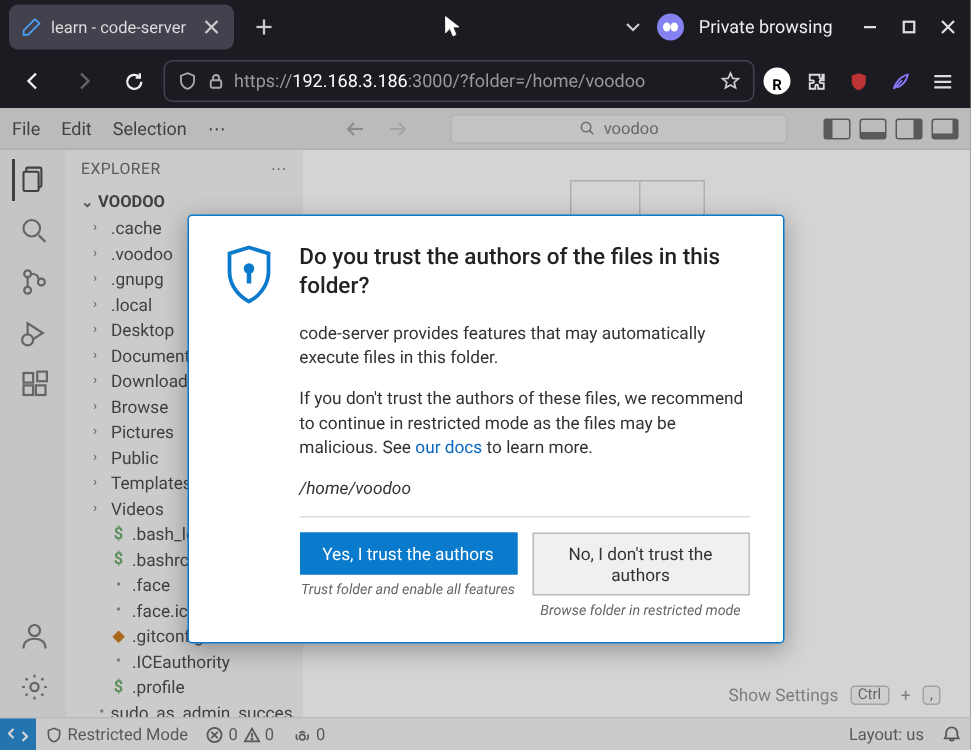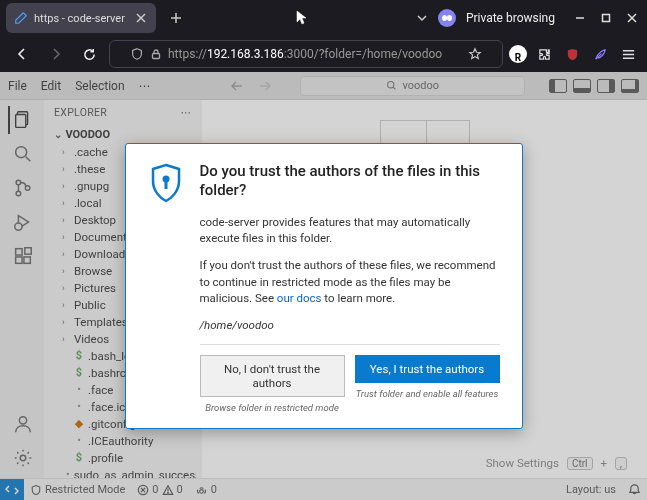--- a/index.html
+++ b/index.html
@@ -14,21 +14,21 @@
 .cursor-spot { flex: 1; display: flex; align-items: center; justify-content: center; }
 .tabbar-right { display: flex; align-items: center; gap: 10px; color: #ccc; }
 .pb-badge { background: #8583f1; border-radius: 50%; width: 18px; height: 18px; display: flex; align-items: center; justify-content: center; color: #fff; font-size: 10px; }
 .pb-label { font-size: 12px; color: #eee; }
 .win-ctrls { display: flex; gap: 8px; margin-left: 6px; }
 .win-btn { color: #ddd; padding: 2px 4px; cursor: pointer; }
 
 .browser-toolbar { height: 36px; background: #1c1b22; display: flex; align-items: center; padding: 0 8px; gap: 6px; }
 .nav-btn { color: #eee; padding: 4px 6px; cursor: pointer; }
 .nav-btn.disabled { color: #666; }
-.addressbar { flex: 1; background: #1c1b22; border: 1px solid #44434e; border-radius: 6px; height: 28px; display: flex; align-items: center; padding: 0 20px; gap: 6px; color: #ccc; font-size: 12px; }
+.addressbar { flex: 1; background: #1c1b22; border: 1px solid #44434e; border-radius: 6px; height: 28px; display: flex; align-items: center; padding: 0 8px; gap: 6px; color: #ccc; font-size: 12px; }
 .addr-icon { color: #aaa; }
 .addr-url { flex: 1; white-space: nowrap; overflow: hidden; }
 .addr-url .host { color: #fff; }
 .addr-url .rest { color: #999; }
 .tb-icon { color: #ddd; padding: 4px; cursor: pointer; width: 22px; text-align: center; }
 .tb-icon.red { color: #d44; }
 .tb-icon.circle { background: #fff; color: #000; border-radius: 50%; width: 18px; height: 18px; line-height: 18px; font-weight: bold; font-size: 10px; }
 
 
 .app { background: #fff; height: 428px; display: flex; flex-direction: column; position: relative; }
@@ -100,21 +100,21 @@
 </head>
 <body>
 
 <div class="browser-tabs">
   <div class="tab">
     <span class="tab-favicon">
       <svg width="14" height="14" viewBox="0 0 24 24" fill="none" stroke="#4aa3ff" stroke-width="2">
           <polyline points="16 3 21 8 8 21 3 21 3 16 16 3"></polyline>
         </svg>
     </span>
-    <span>https - code-server</span>
+    <span>learn - code-server</span>
     <span class="tab-close">
       <svg width="10" height="10" viewBox="0 0 10 10" stroke="#ccc" stroke-width="1.5">
           <line x1="1" y1="1" x2="9" y2="9"></line>
           <line x1="9" y1="1" x2="1" y2="9"></line>
         </svg>
     </span>
   </div>
   <span class="newtab">
     <svg width="12" height="12" viewBox="0 0 12 12" stroke="#ccc" stroke-width="1.5">
         <line x1="6" y1="1" x2="6" y2="11"></line>
@@ -319,21 +319,21 @@
             <span class="chev">⌄</span>
             <span>VOODOO</span>
           </div>
         <div class="tree-list" id="folder-list">
             <div class="tree-item">
               <span class="chev">›</span>
               <span>.cache</span>
             </div>
             <div class="tree-item">
               <span class="chev">›</span>
-              <span>.these</span>
+              <span>.voodoo</span>
             </div>
             <div class="tree-item">
               <span class="chev">›</span>
               <span>.gnupg</span>
             </div>
             <div class="tree-item">
               <span class="chev">›</span>
               <span>.local</span>
             </div>
             <div class="tree-item">
@@ -484,24 +484,24 @@
         </div>
         <div class="dlg-title">Do you trust the authors of the files in this folder?</div>
       </div>
       <div class="dlg-body">
         <p>code-server provides features that may automatically execute files in this folder.</p>
         <p><span>If you don't trust the authors of these files, we recommend to continue in restricted mode as the files may be malicious. See </span><a>our docs</a><span> to learn more.</span></p>
         <div class="dlg-path">/home/voodoo</div>
         <div class="dlg-sep"></div>
         <div class="dlg-buttons">
           <div class="dlg-btn-col">
+            <button class="dlg-btn primary">Yes, I trust the authors</button>
+            <span class="dlg-hint">Trust folder and enable all features</span>
+          </div>
+          <div class="dlg-btn-col">
             <button class="dlg-btn">No, I don't trust the authors</button>
             <span class="dlg-hint">Browse folder in restricted mode</span>
           </div>
-          <div class="dlg-btn-col">
-            <button class="dlg-btn primary">Yes, I trust the authors</button>
-            <span class="dlg-hint">Trust folder and enable all features</span>
-          </div>
         </div>
       </div>
     </div>
   </div>
 </div>
 
 </body></html>

